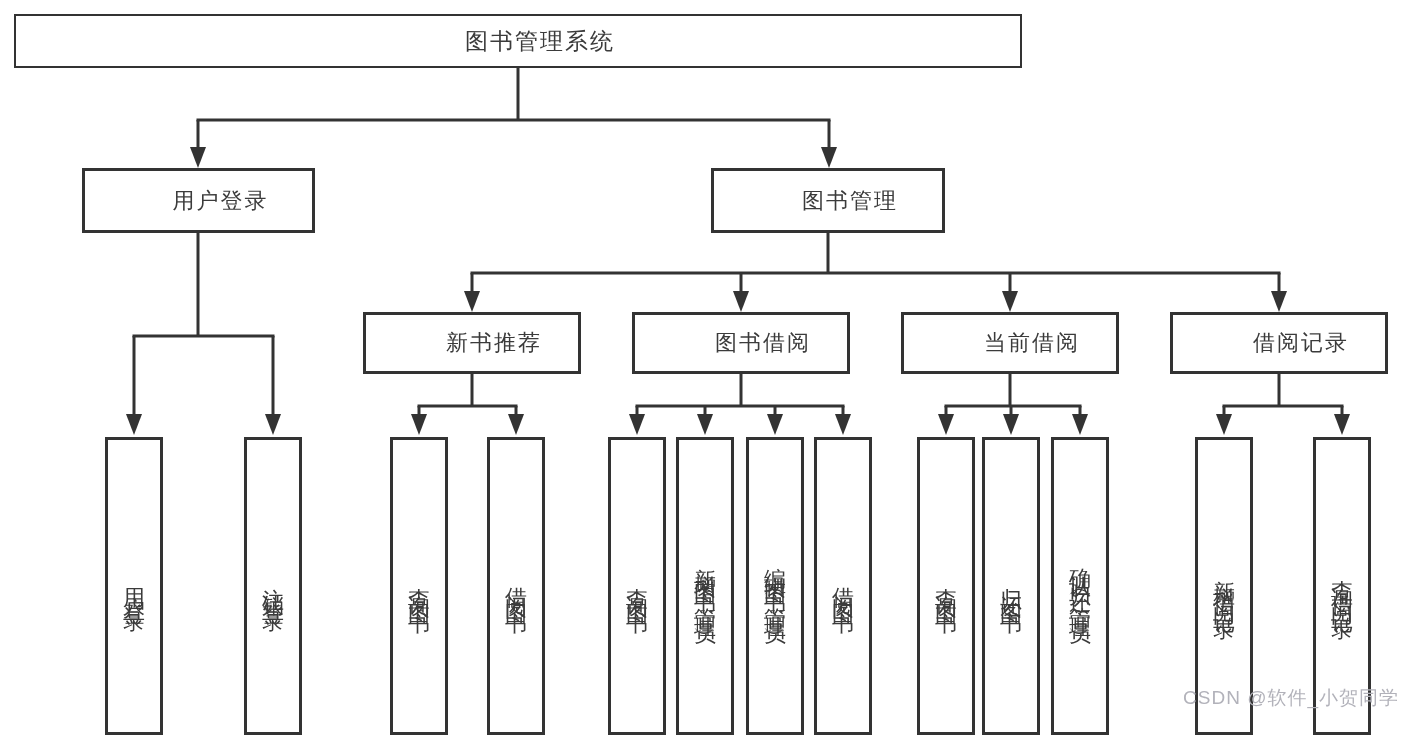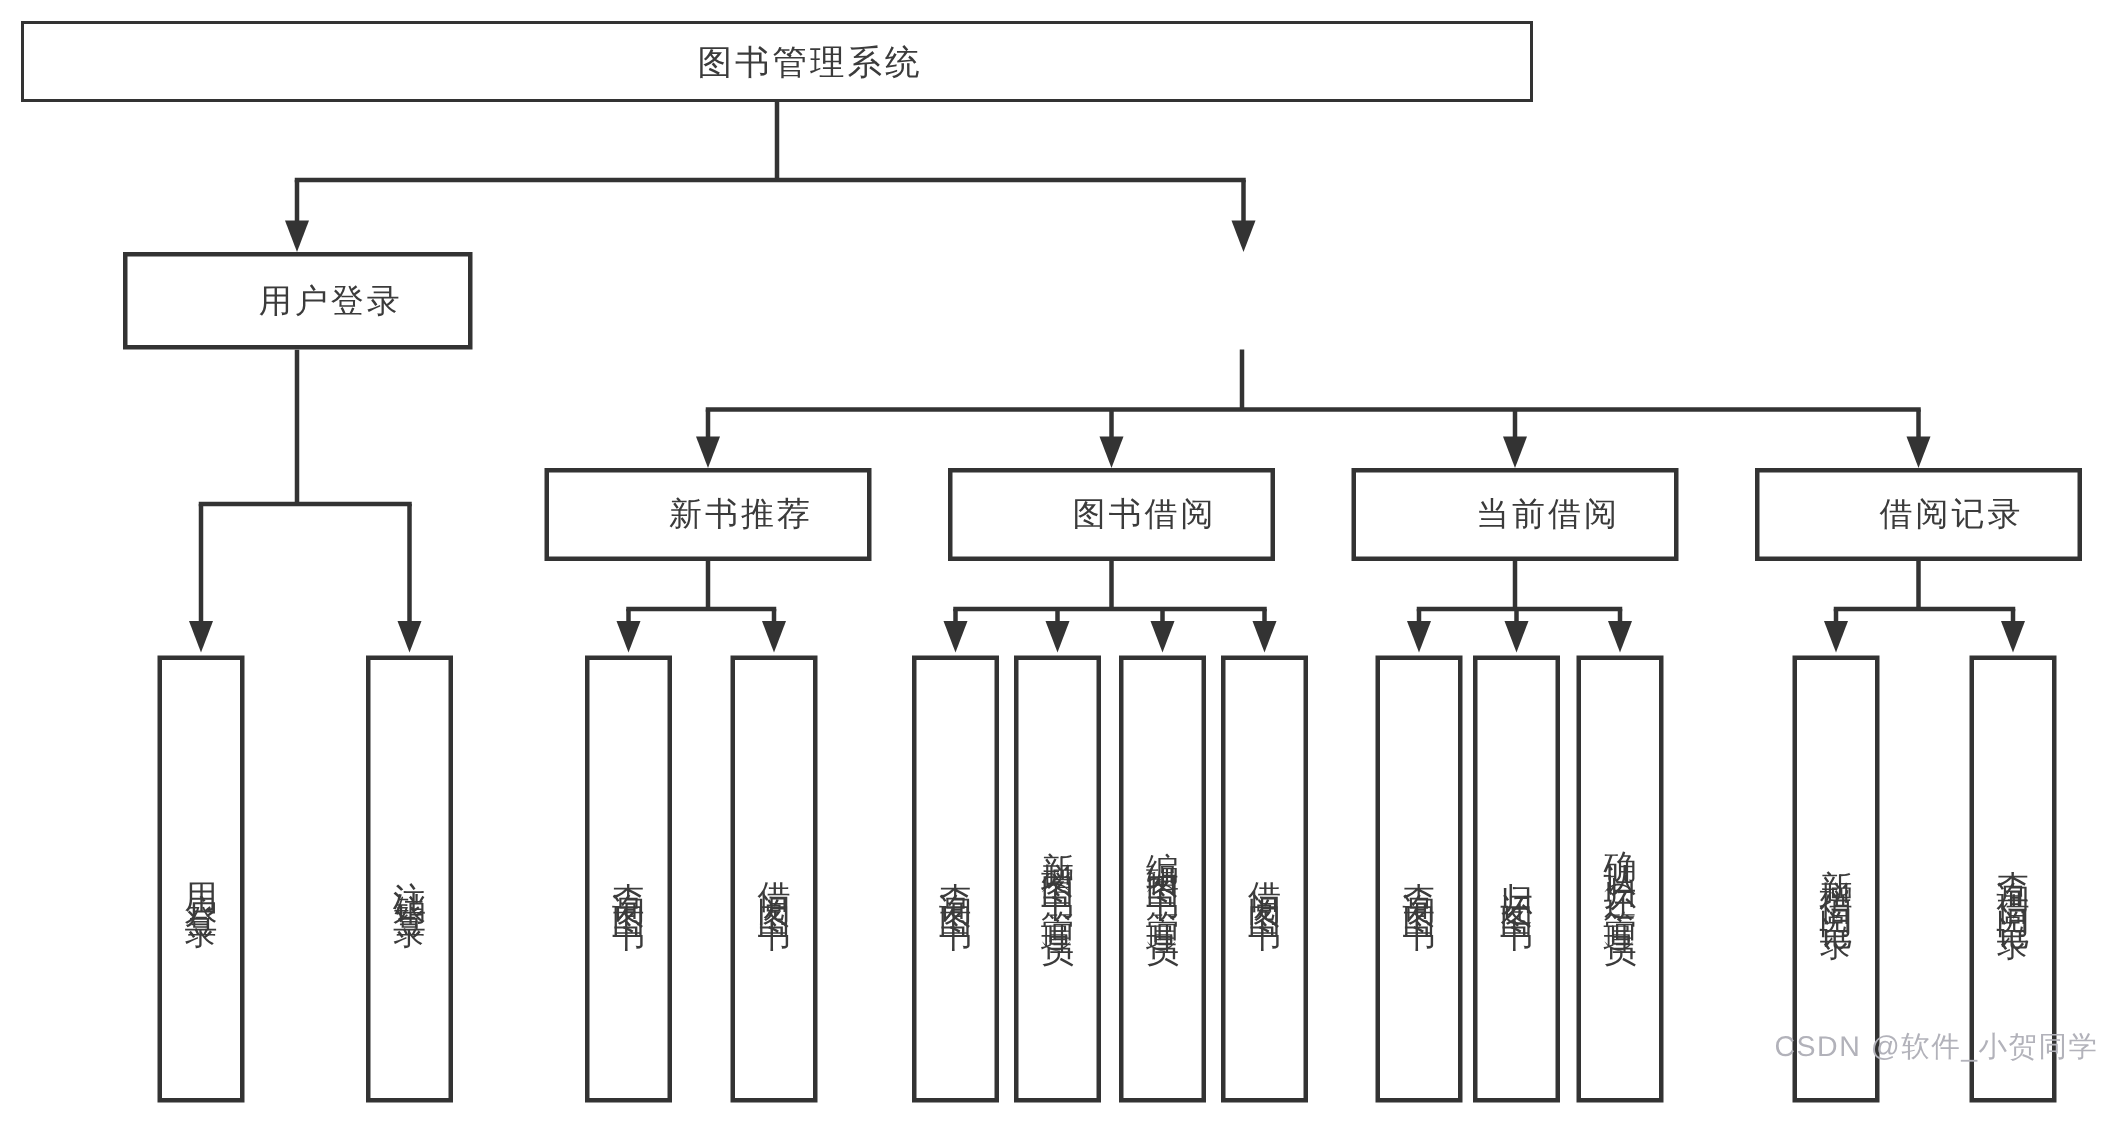--- a/index.html
+++ b/index.html
@@ -123,20 +123,23 @@
     <polygon points="1334,414 1350,414 1342,435" stroke="none"></polygon>
   </svg>
 
   <div class="box root" style="left:14px;top:14px;width:1008px;height:54px;">
     <span>图书管理系统</span>
   </div>
 
   <div class="box" style="left:82px;top:168px;width:233px;height:65px;">
     <span>用户登录</span>
   </div>
+  <div class="box" style="left:711px;top:168px;width:234px;height:65px;">
+    <span>图书管理</span>
+  </div>
 
   <div class="box" style="left:363px;top:312px;width:218px;height:62px;">
     <span>新书推荐</span>
   </div>
   <div class="box" style="left:632px;top:312px;width:218px;height:62px;">
     <span>图书借阅</span>
   </div>
   <div class="box" style="left:901px;top:312px;width:218px;height:62px;">
     <span>当前借阅</span>
   </div>

